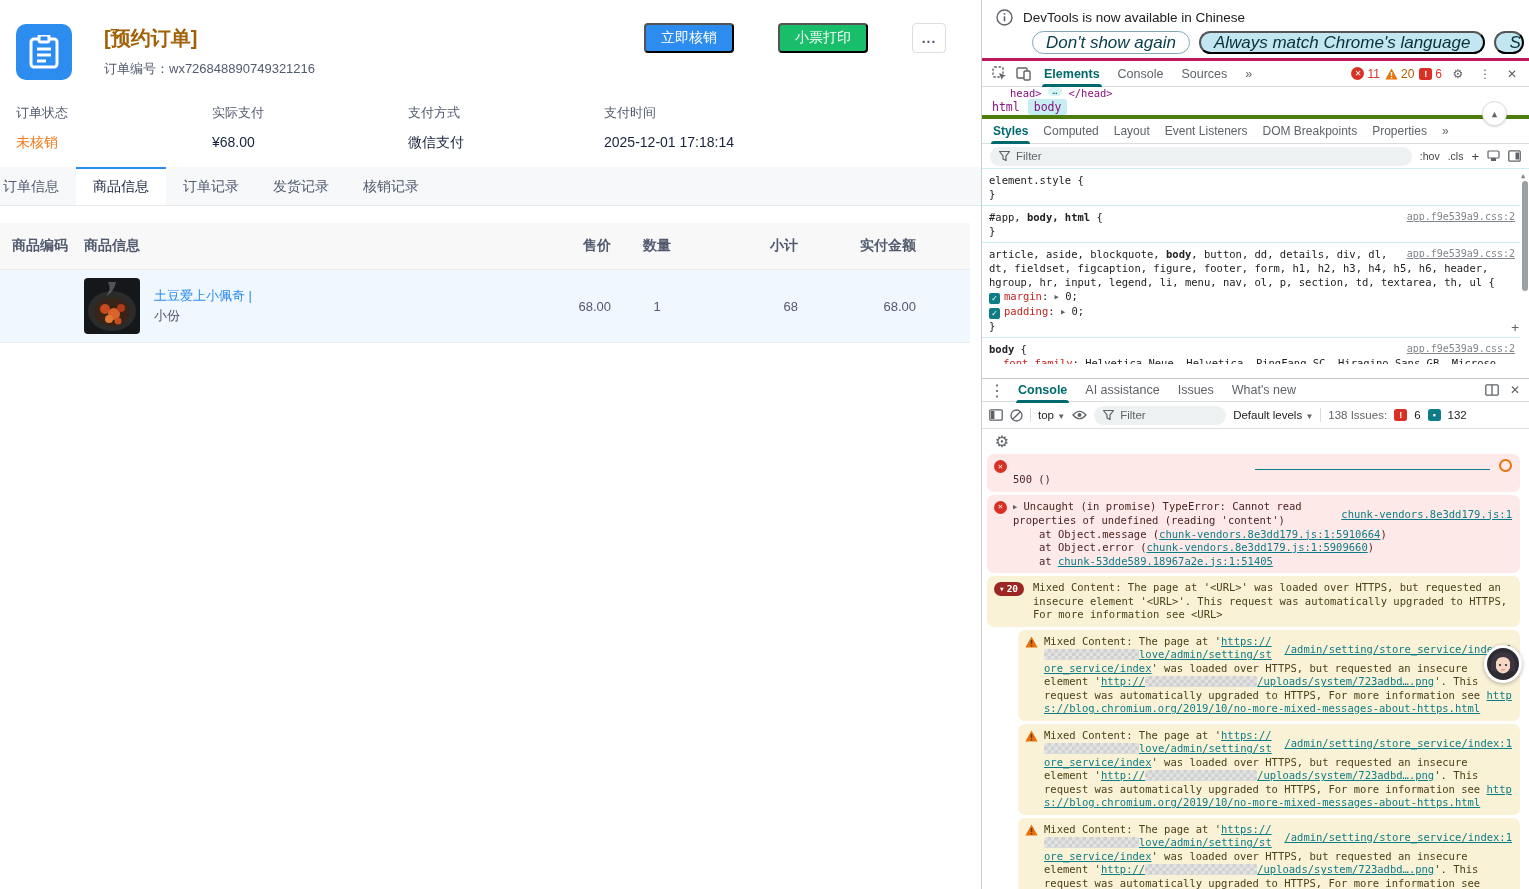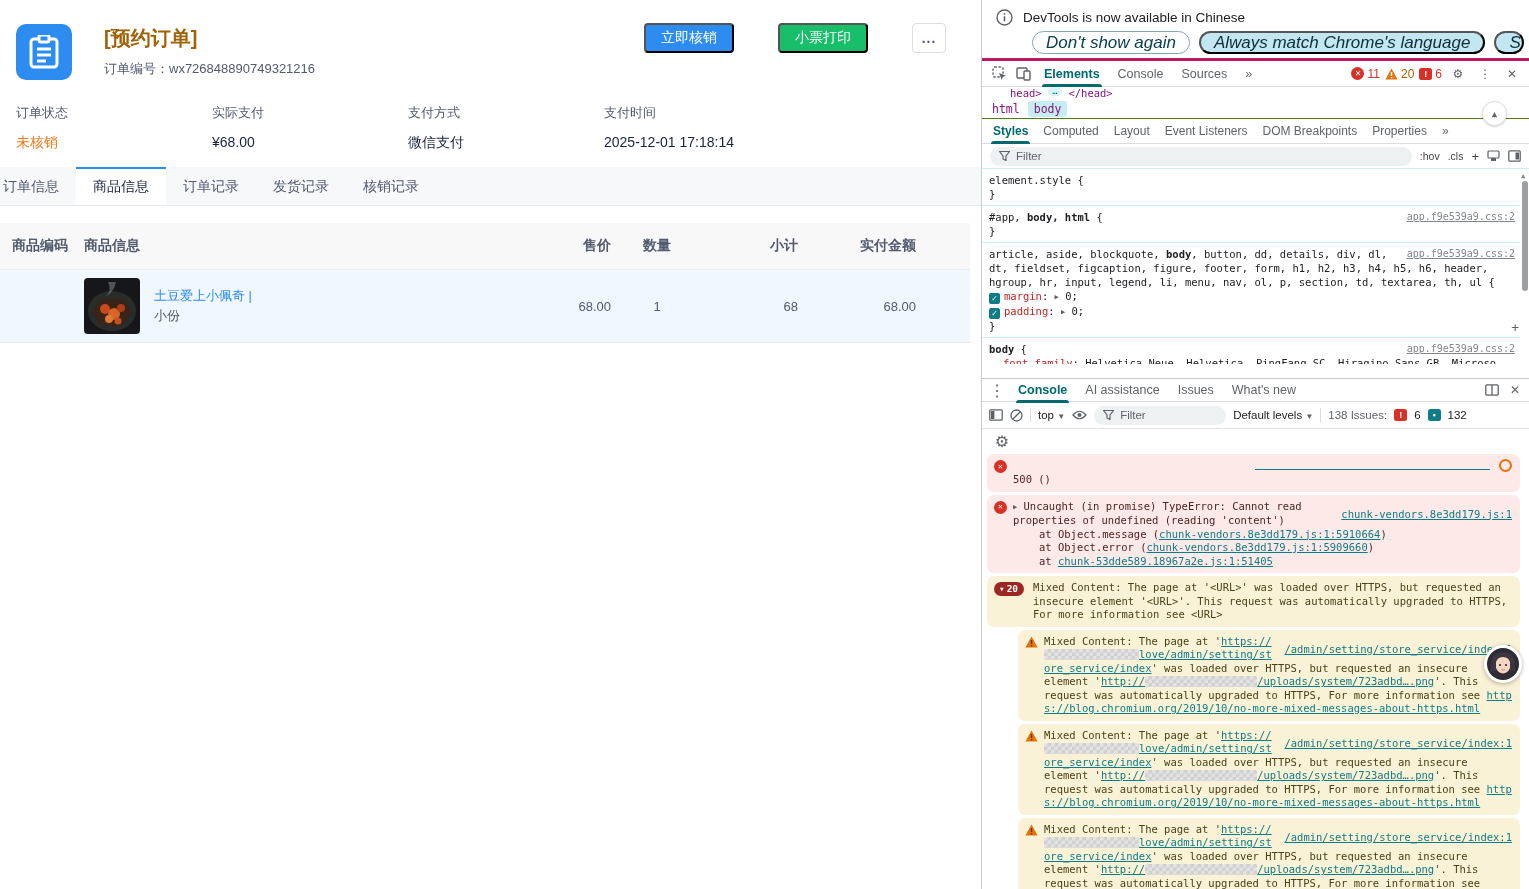--- a/index.html
+++ b/index.html
@@ -77,21 +77,21 @@
   .badge-err{color:#d93025;display:flex;align-items:center;gap:3px;}
   .badge-warn{color:#b05a00;display:flex;align-items:center;gap:3px;}
   .badge-iss{color:#d93025;display:flex;align-items:center;gap:3px;}
 
   .dom-sliver{height:12px;overflow:hidden;font-family:"DejaVu Sans Mono",monospace;
               font-size:10.5px;color:#881280;padding-left:28px;display:flex;gap:6px;align-items:flex-start;}
   .ellipsis-pill{background:#d7f3f5;border-radius:7px;color:#00696d;font-size:8px;
                  padding:0 5px;line-height:9px;}
   .crumbbar{height:20px;display:flex;align-items:center;gap:2px;padding:0 4px;
             font-family:"DejaVu Sans Mono",monospace;font-size:11.5px;color:#881280;
-            border-bottom:1px solid #4d7c0f;position:relative;}
+            border-bottom:4px solid #4d7c0f;position:relative;}
   .crumb{padding:1px 6px;border-radius:3px;cursor:pointer;}
   .crumb.sel{background:#c6eef2;}
   .fab{position:absolute;right:22px;top:2px;width:25px;height:25px;border-radius:50%;
        border:1px solid #dadce0;background:#fff;box-shadow:0 1px 2px rgba(0,0,0,.15);
        display:flex;align-items:center;justify-content:center;color:#5f6368;font-size:9px;z-index:3;}
 
   .styles-tabs{height:25px;display:flex;align-items:center;border-bottom:1px solid #dadce0;
                padding:0 4px;gap:1px;}
   .s-tab{padding:0 7px;height:25px;display:flex;align-items:center;font-size:12px;
          color:#5f6368;cursor:pointer;position:relative;white-space:nowrap;}

